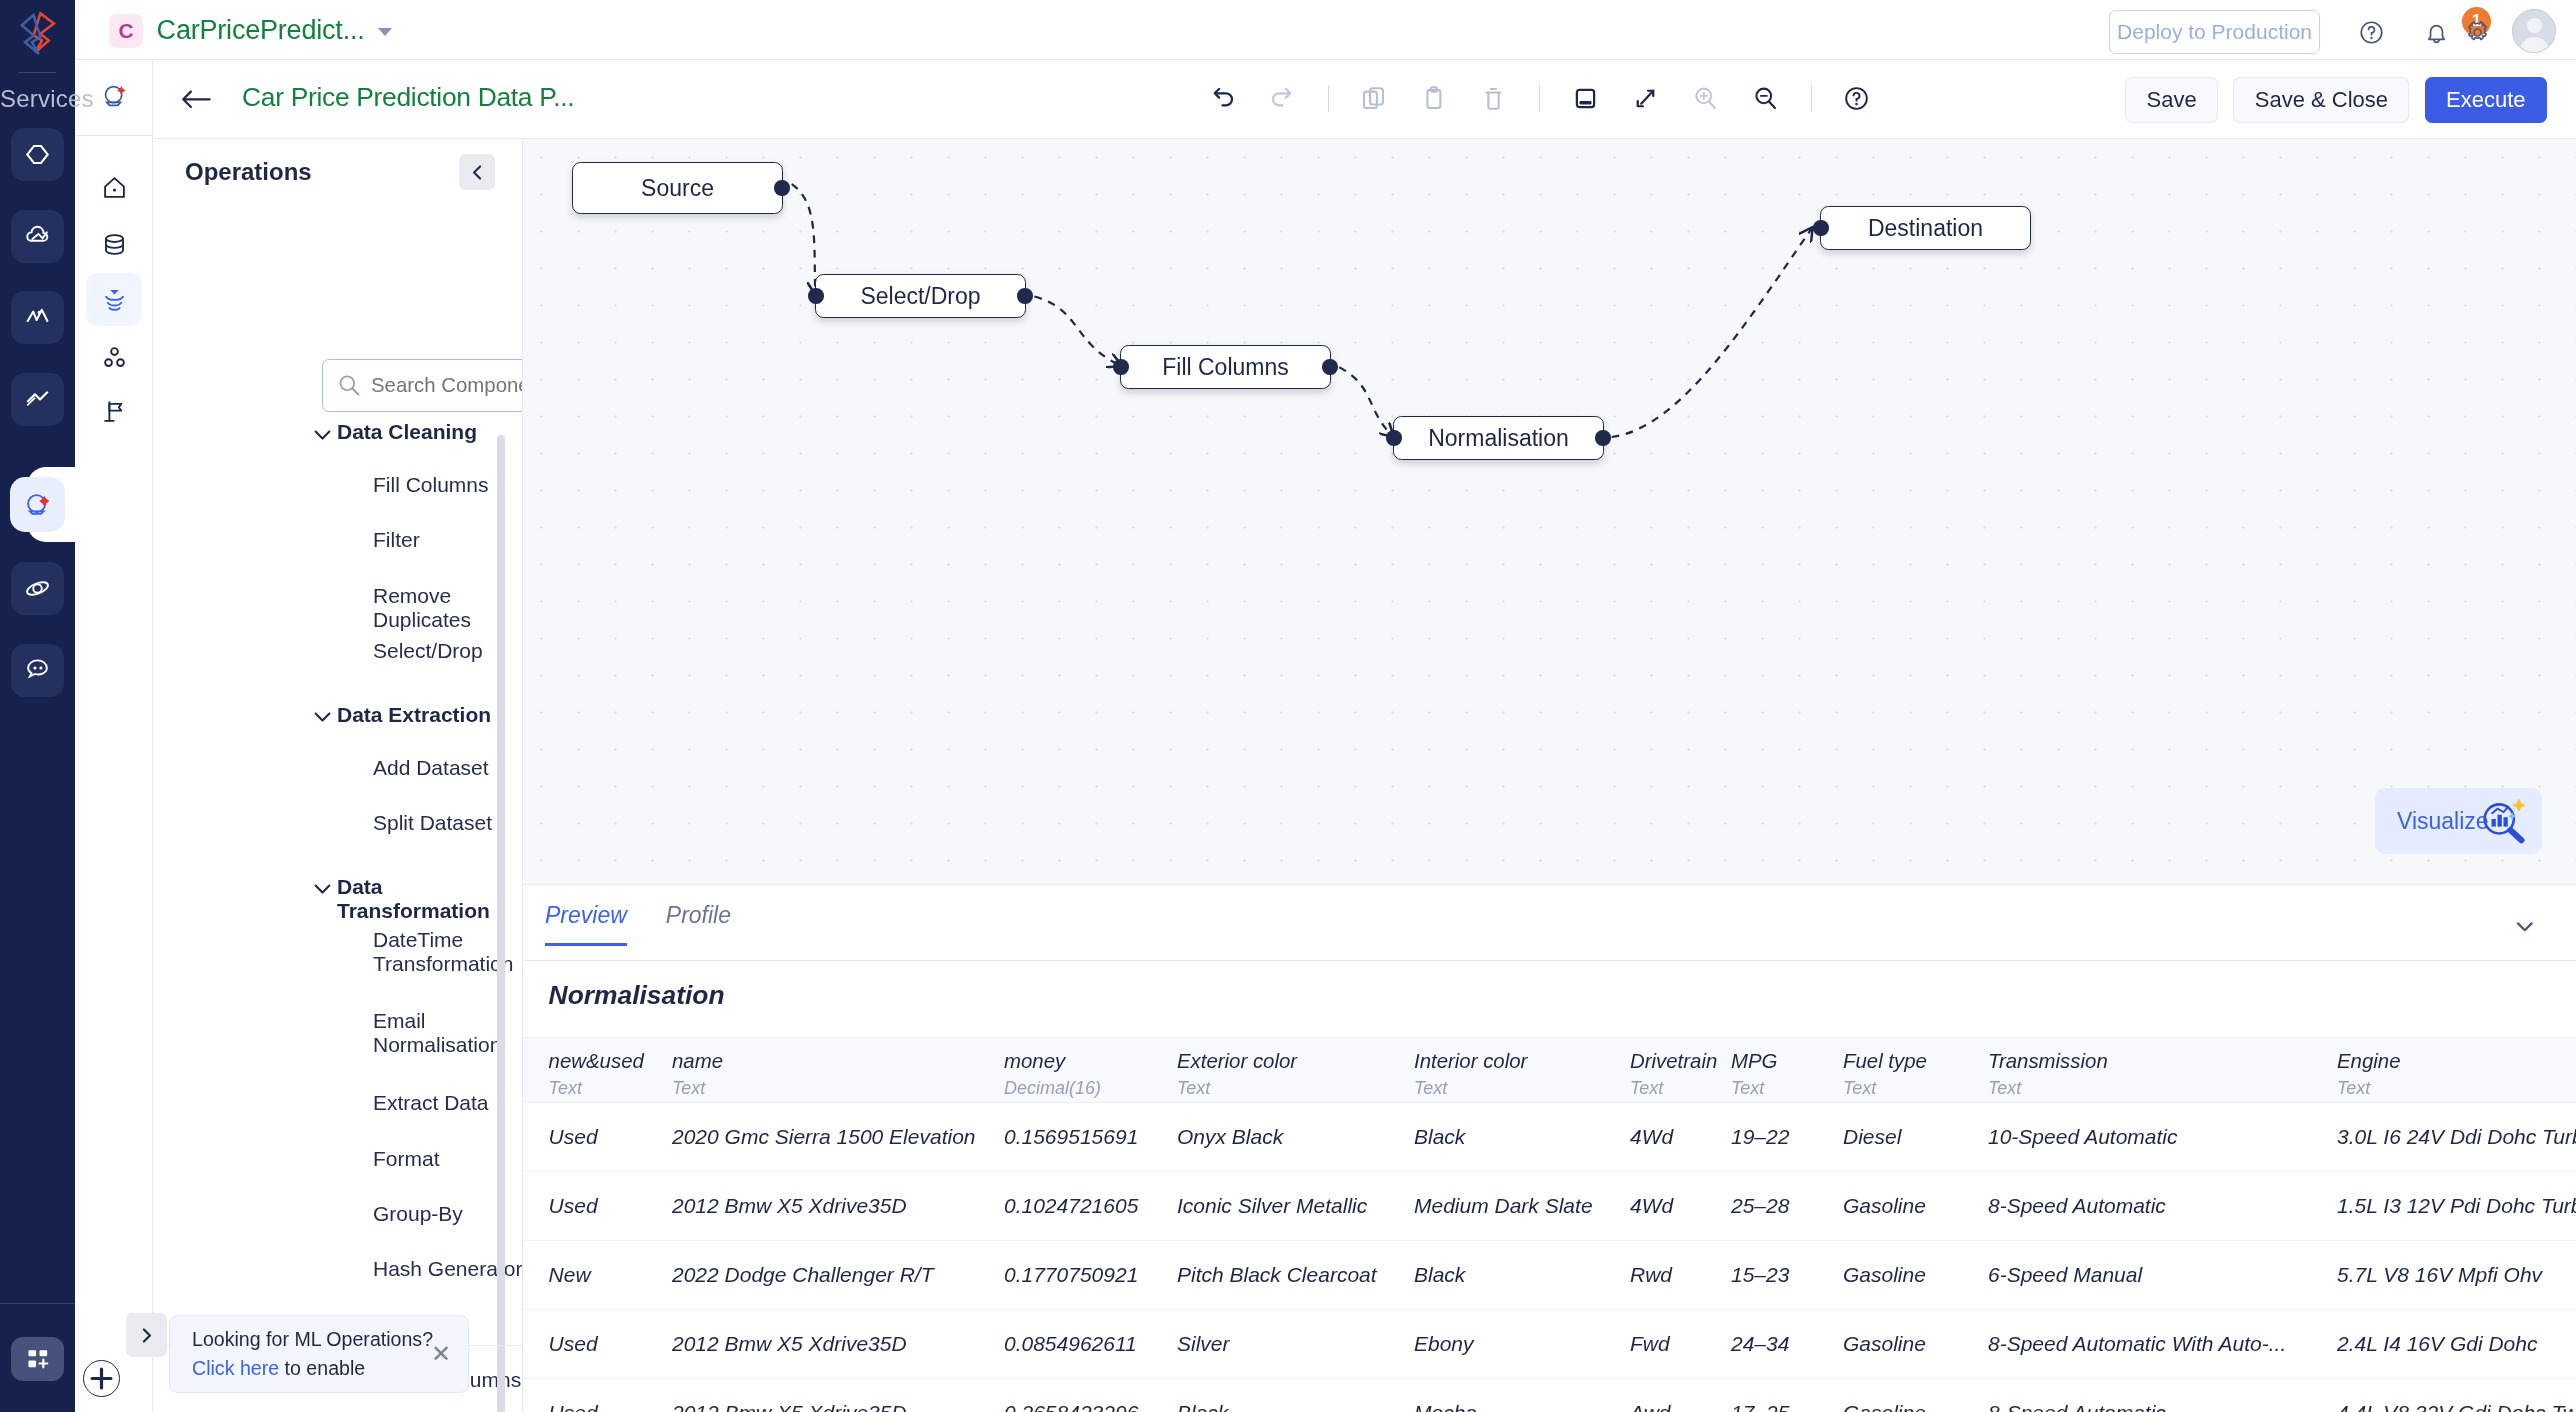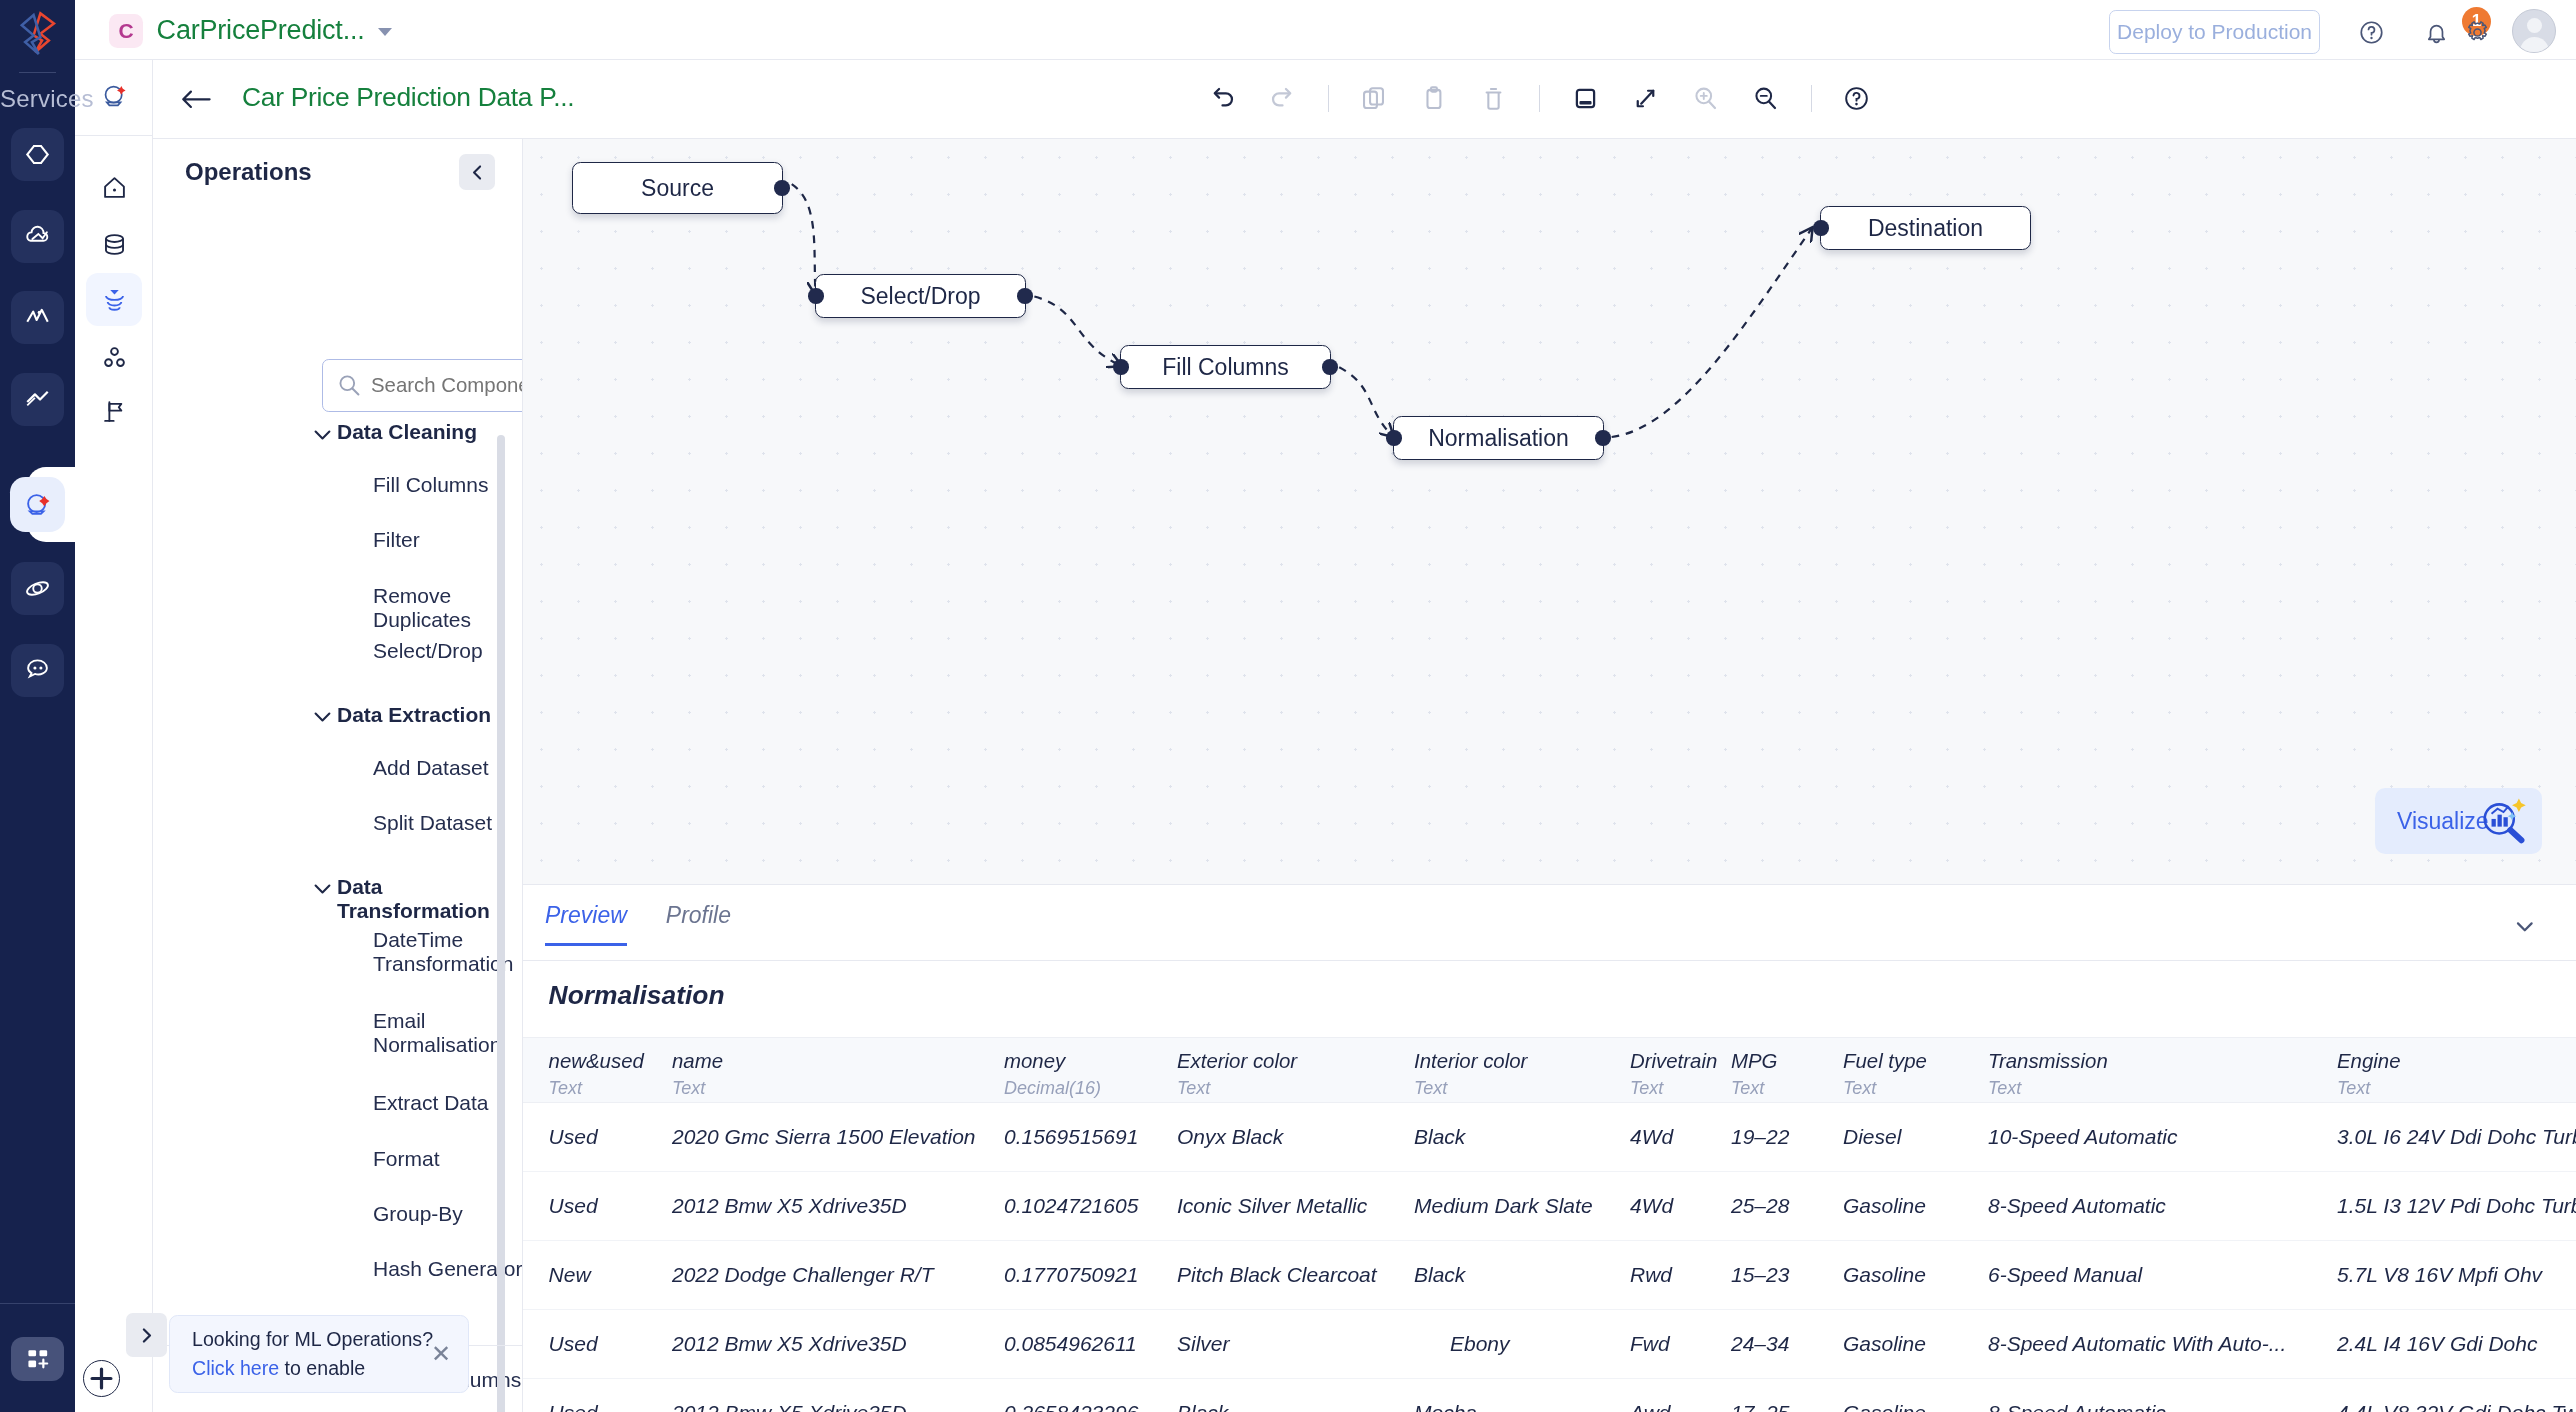--- a/index.html
+++ b/index.html
@@ -443,20 +443,25 @@
     <div class="flow-sep"></div>
     <div class="flow-tool">
       <svg viewBox="0 0 36 36">
           <circle cx="18" cy="18" r="12" fill="none" stroke="#1e2746" stroke-width="2.2"></circle>
           <path d="M14.5 14.5 a3.5 3.5 0 1 1 3.5 4 v2" fill="none" stroke="#1e2746" stroke-width="2.2" stroke-linecap="round"></path>
           <circle cx="18" cy="24.5" r="1.5" fill="#1e2746"></circle>
         </svg>
     </div>
   </div>
 
+  <div id="header-actions">
+    <div class="hdr-btn" id="save-button">Save</div>
+    <div class="hdr-btn" id="save-close-button">Save &amp; Close</div>
+    <div class="hdr-btn" id="execute-button">Execute</div>
+  </div>
 </div>
 
 <div id="operations-panel">
   <div id="operations-title">Operations</div>
   <div id="collapse-panel-btn">
     <svg viewBox="0 0 22 22">
         <path d="M14 4 L7 11 L14 18" fill="none" stroke="#1e2746" stroke-width="2.4" stroke-linecap="round" stroke-linejoin="round"></path>
       </svg>
   </div>
   <input id="search-components-input" placeholder="Search Components" style="">
@@ -663,21 +668,21 @@
           <div class="td" style="left: 1208px;">15–23</div>
           <div class="td" style="left: 1320px;">Gasoline</div>
           <div class="td" style="left: 1465px;">6-Speed Manual</div>
           <div class="td" style="left: 1814px;">5.7L V8 16V Mpfi Ohv</div>
         </div>
         <div class="tr">
           <div class="td" style="left: 25.6px;">Used</div>
           <div class="td" style="left: 149px;">2012 Bmw X5 Xdrive35D</div>
           <div class="td" style="left: 481px;">0.0854962611</div>
           <div class="td" style="left: 654px;">Silver</div>
-          <div class="td" style="left: 891px; margin-left: 36px;">Ebony</div>
+          <div class="td" style="left: 891px;">Ebony</div>
           <div class="td" style="left: 1107px;">Fwd</div>
           <div class="td" style="left: 1208px;">24–34</div>
           <div class="td" style="left: 1320px;">Gasoline</div>
           <div class="td" style="left: 1465px;">8-Speed Automatic With Auto-...</div>
           <div class="td" style="left: 1814px;">2.4L I4 16V Gdi Dohc</div>
         </div>
         <div class="tr">
           <div class="td" style="left: 25.6px;">Used</div>
           <div class="td" style="left: 149px;">2012 Bmw X5 Xdrive35D</div>
           <div class="td" style="left: 481px;">0.2658423296</div>

